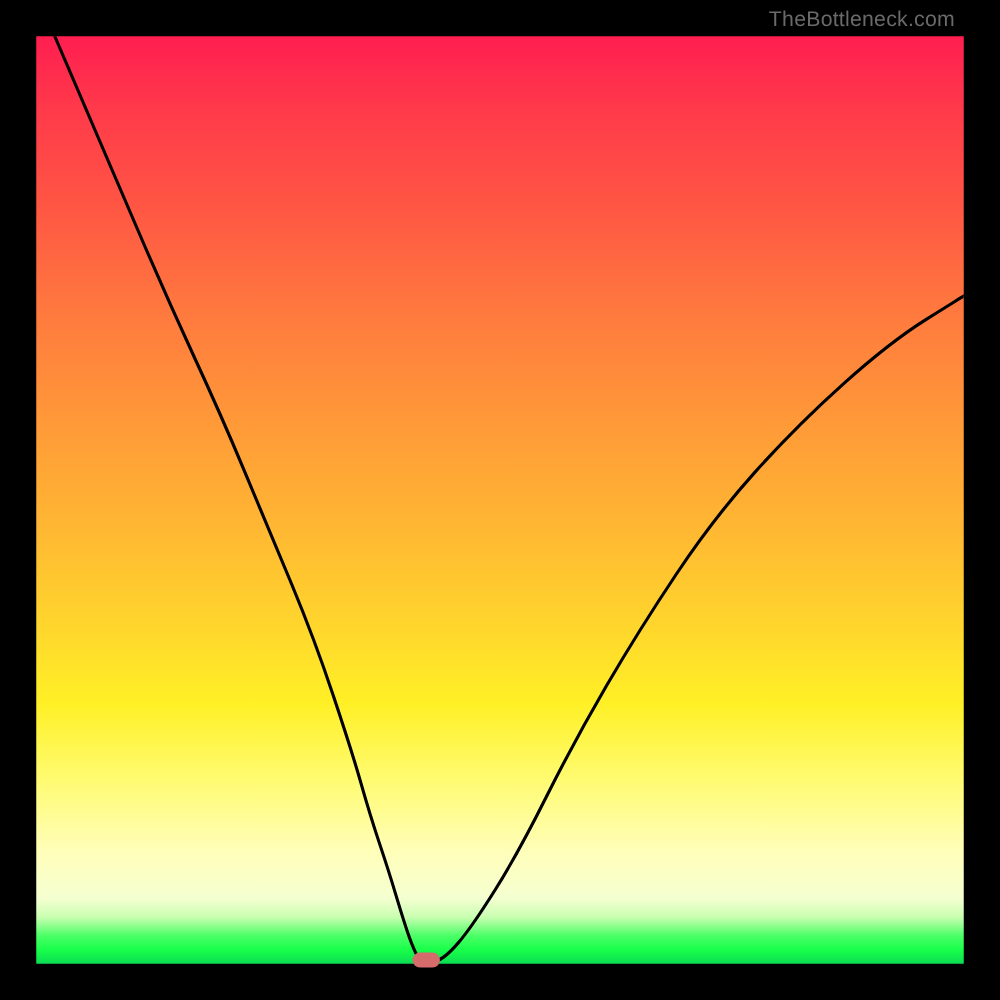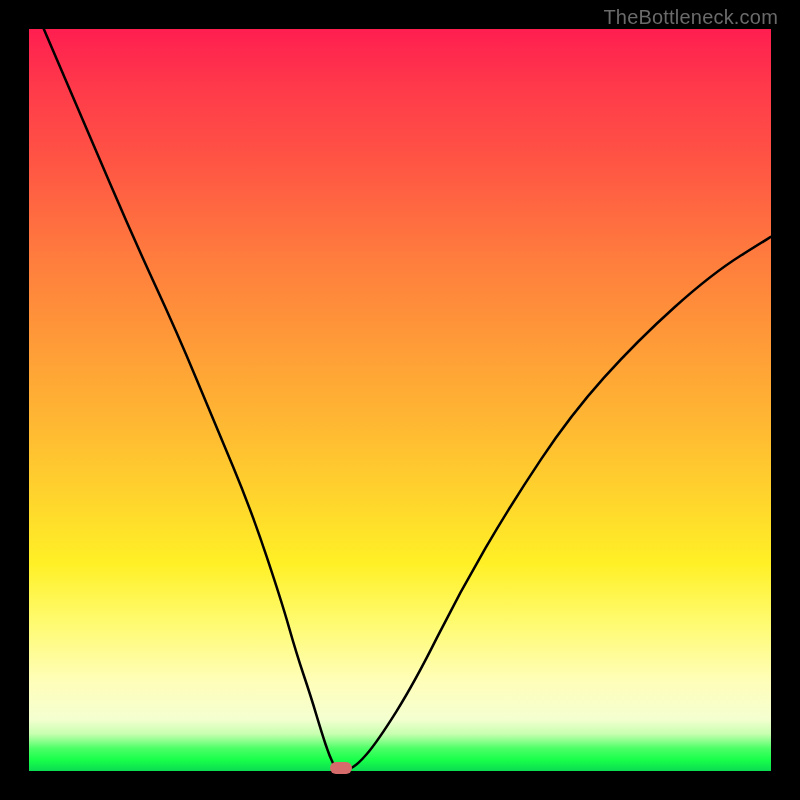--- a/index.html
+++ b/index.html
@@ -38,22 +38,22 @@
       #f4ffd0 93%,
       #c8ffb0 95%,
       #4aff66 97%,
       #18ff4a 98.5%,
       #0bdc52 100%
     );
   }
   .watermark {
     position: absolute;
     top: 6px;
-    right: 22px;
-    font-size: 20px;
+    right: 36px;
+    font-size: 17px;
     font-weight: 400;
     color: #6a6a6a;
     letter-spacing: 0.2px;
   }
   svg.curve {
     position: absolute;
     left: 0;
     top: 0;
     width: 742px;
     height: 742px;

